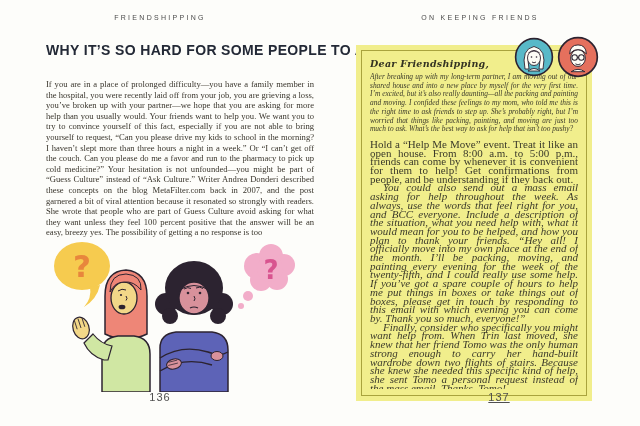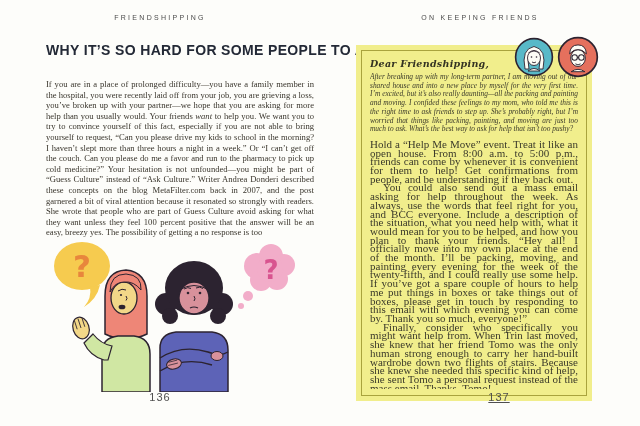--- a/index.html
+++ b/index.html
@@ -17,21 +17,21 @@
   .rh-right{left:320px;}
   
   .left-content{position:absolute;left:46px;top:42px;width:268px;}
   .section-heading{
     font-family:"Liberation Sans",sans-serif;font-weight:bold;font-size:14px;
     letter-spacing:0.35px;color:#232936;margin:0 0 21px 0;white-space:nowrap;
   }
   .body-par{
     margin:0;font-size:8.6px;line-height:10.6px;text-align:justify;color:#39352c;
   }
-  .body-par .ital{font-style:italic;}
+  .body-par .ital{}
   .illustration{position:absolute;left:50px;top:240px;width:245px;height:152px;}
   
   .folio{
     position:absolute;top:391px;width:320px;text-align:center;
     font-family:"Liberation Sans",sans-serif;font-size:11px;letter-spacing:1px;color:#4f4f4f;
   }
   .folio-left{left:0;}
   .folio-right{left:339px;text-decoration:underline;}
   
   .letter-box{
@@ -49,21 +49,21 @@
     font-family:"DejaVu Serif",serif;font-style:italic;font-weight:bold;
     font-size:9.5px;color:#333222;margin:0 0 4px 0;letter-spacing:0.3px;
   }
   .letter-body{
     margin:0 0 6px 0;font-style:italic;font-size:7.4px;line-height:8.7px;
     text-align:justify;color:#3b3a2a;
   }
   .reply-par{
     margin:0;font-size:11px;line-height:8.7px;text-align:justify;color:#3b3a2a;
   }
-  .reply-par.indented{text-indent:13px;}
+  .reply-par.indented{text-indent:13px;font-style:italic;}
   
   .badge{position:absolute;}
   .badge-teal{left:514px;top:37px;width:40px;height:40px;}
   .badge-coral{left:557px;top:36px;width:42px;height:42px;}
 </style>
 </head>
 <body>
 
 <div id="spread">
 

